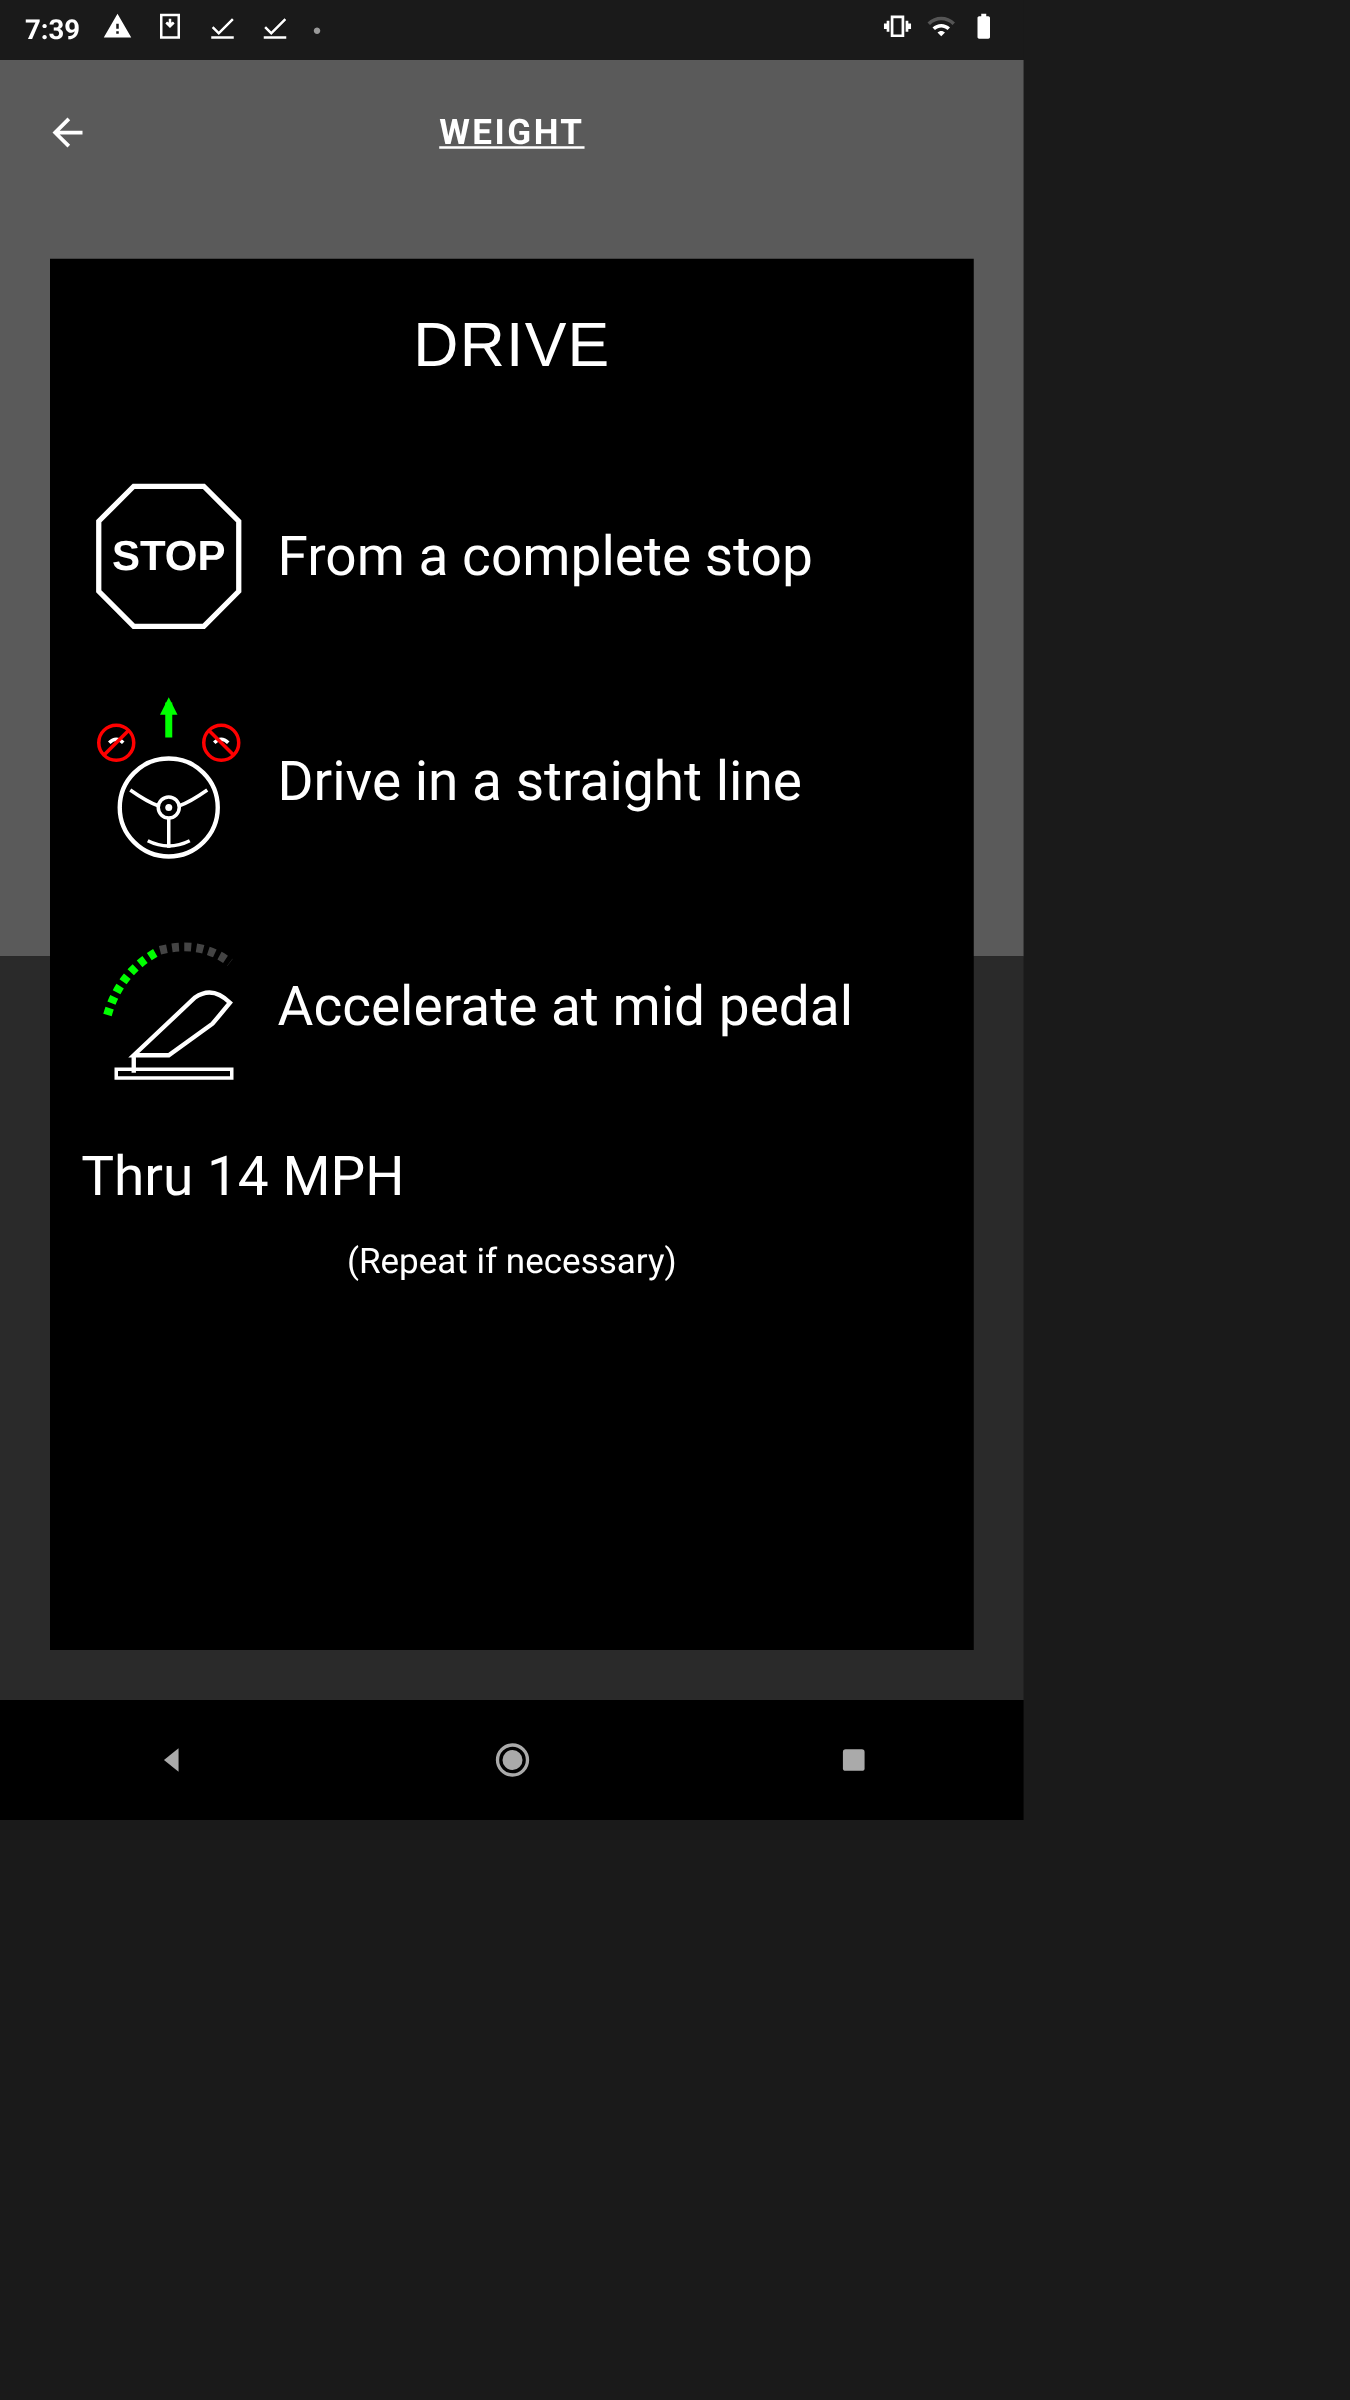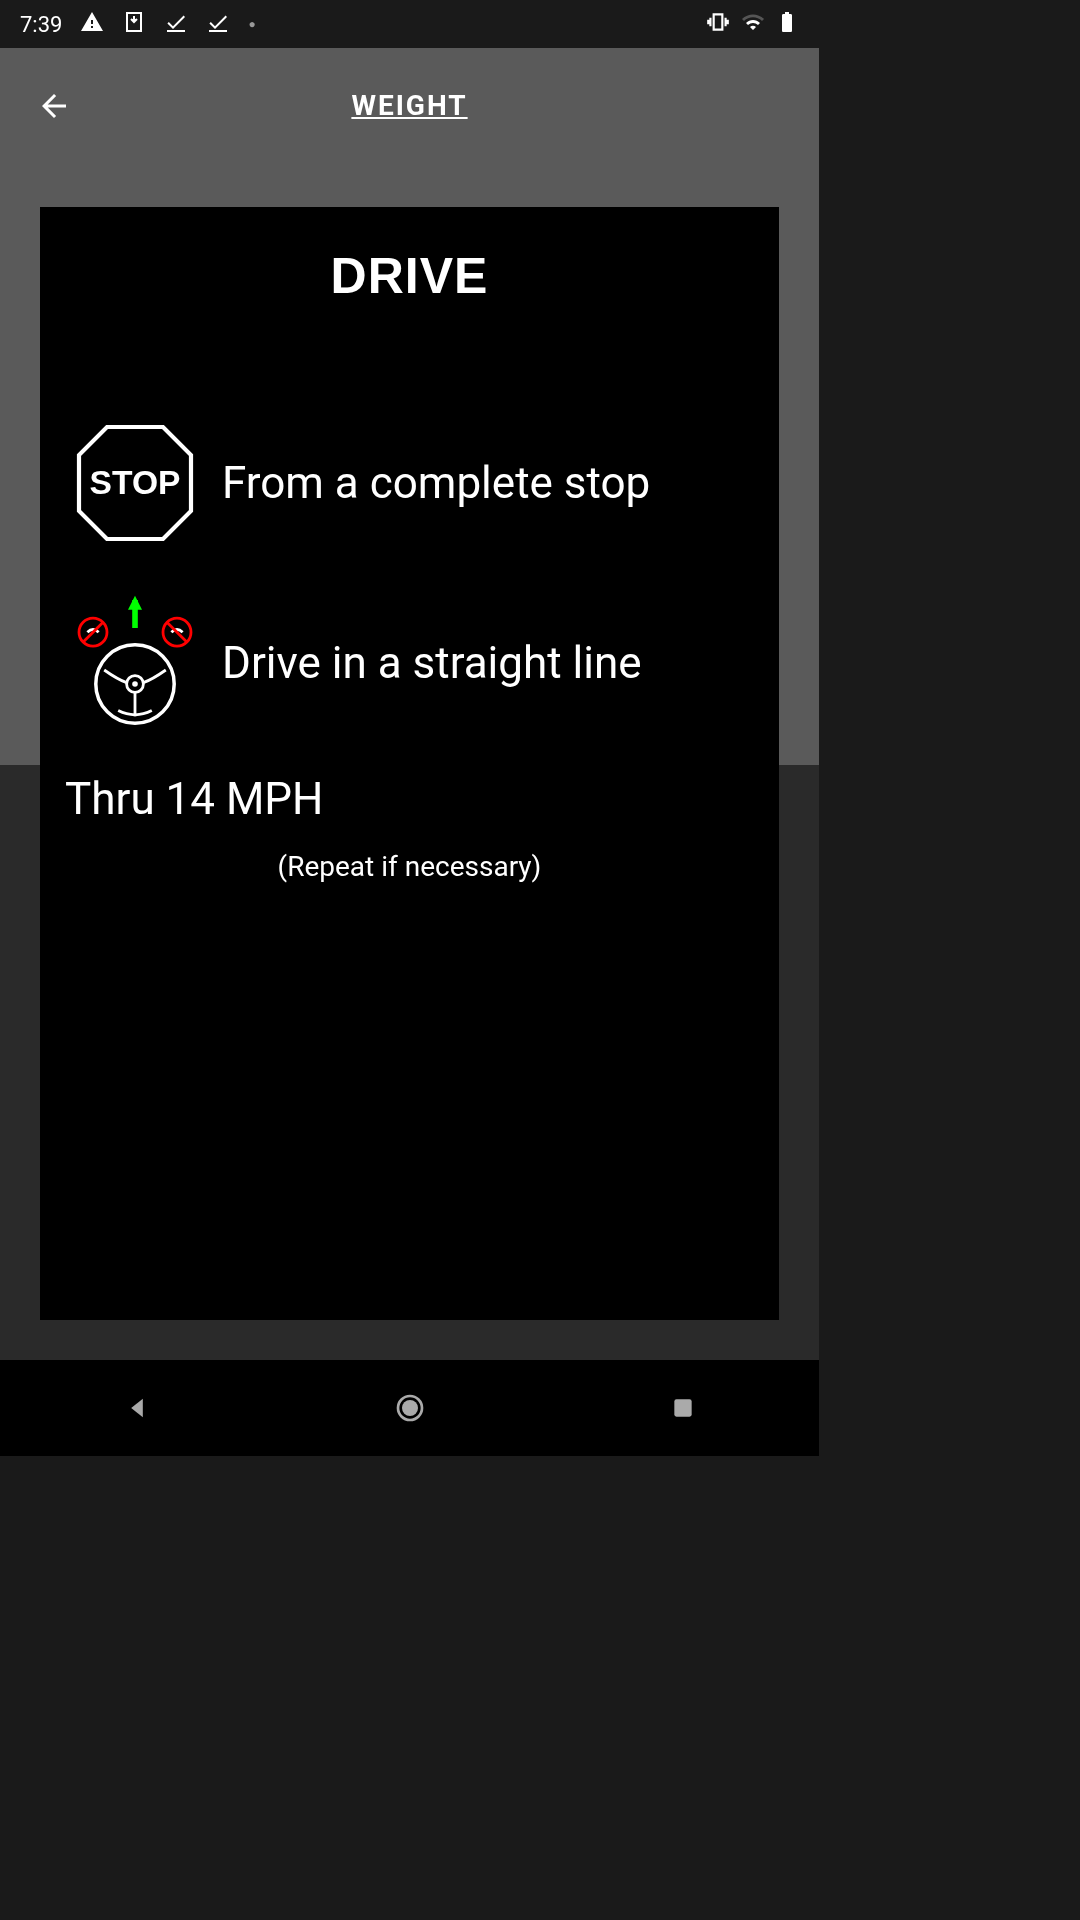--- a/index.html
+++ b/index.html
@@ -15,21 +15,21 @@
     
     
     .status-bar {
       height: 48px;
       background: #1a1a1a;
       display: flex;
       align-items: center;
       justify-content: space-between;
       padding: 0 20px;
       font-size: 22px;
-      font-weight: 400;
+      font-weight: 700;
     }
     .status-left { display: flex; align-items: center; gap: 18px; }
     .status-right { display: flex; align-items: center; gap: 10px; }
     
     
     .dimmed-bg {
       position: absolute;
       top: 48px;
       left: 0;
       right: 0;
@@ -84,23 +84,23 @@
       left: 40px;
       right: 40px;
       bottom: 136px;
       background: #000;
       z-index: 3;
       padding: 40px 20px;
     }
     .modal-title {
       text-align: center;
       font-size: 50px;
-      font-weight: 700;
+      font-weight: 400;
       letter-spacing: 1px;
-      margin-bottom: 108px;
+      margin-bottom: 70px;
       font-family: 'Arial Black', sans-serif;
       font-stretch: condensed;
     }
     
     .instruction-row {
       display: flex;
       align-items: center;
       gap: 17px;
       margin-bottom: 40px;
       padding-left: 5px;
@@ -237,20 +237,32 @@
         <circle cx="50" cy="65" r="28" fill="none" stroke="#fff" stroke-width="2.5"></circle>
         <circle cx="50" cy="65" r="6" fill="none" stroke="#fff" stroke-width="2"></circle>
         <circle cx="50" cy="65" r="2" fill="#fff"></circle>
         <path d="M28 55 Q38 62 44 64 M72 55 Q62 62 56 64 M50 71 L50 88" fill="none" stroke="#fff" stroke-width="2"></path>
         <path d="M38 84 Q50 90 62 84" fill="none" stroke="#fff" stroke-width="2"></path>
       </svg>
     </div>
     <div class="instruction-text">Drive in a straight line</div>
   </div>
 
+  <div class="instruction-row">
+    <div class="instruction-icon">
+      <svg width="140" height="140" viewBox="0 0 100 100">
+        <path d="M15 55 Q 22 30 45 18" fill="none" stroke="#0f0" stroke-width="5" stroke-dasharray="4,3"></path>
+        <path d="M45 18 Q 68 12 85 25" fill="none" stroke="#444" stroke-width="5" stroke-dasharray="4,3"></path>
+        <path d="M30 78 L65 45 Q75 38 85 48 L75 60 L50 78 Z" fill="none" stroke="#fff" stroke-width="2.5"></path>
+        <line x1="30" y1="78" x2="30" y2="88" stroke="#fff" stroke-width="2.5"></line>
+        <rect x="20" y="86" width="66" height="5" fill="none" stroke="#fff" stroke-width="2"></rect>
+      </svg>
+    </div>
+    <div class="instruction-text">Accelerate at mid pedal</div>
+  </div>
 
   <div class="instruction-row">
     <div class="instruction-text">Thru 14 MPH</div>
   </div>
 
   <div class="repeat-text">(Repeat if necessary)</div>
 </div>
 
 <div class="nav-bar">
   <div class="nav-btn">

